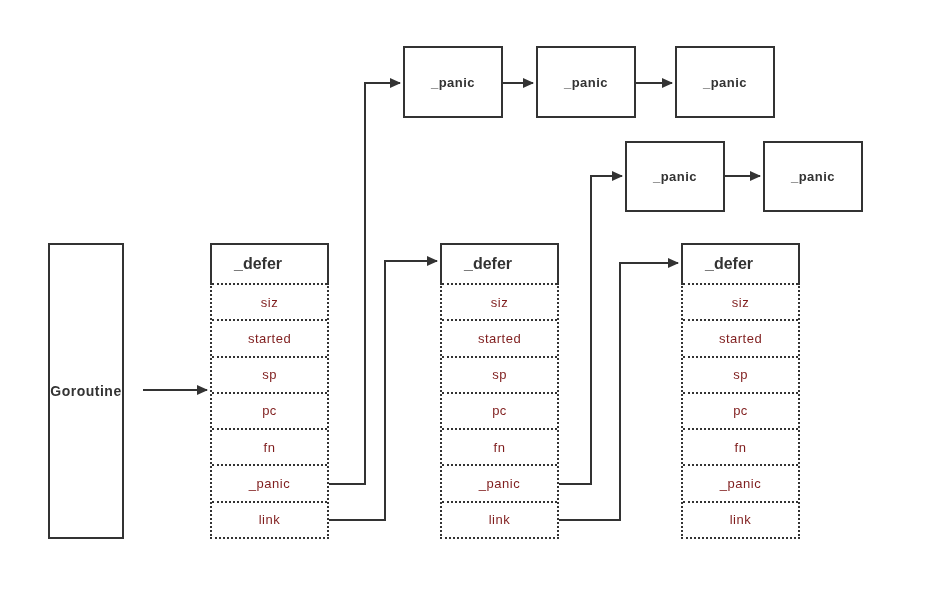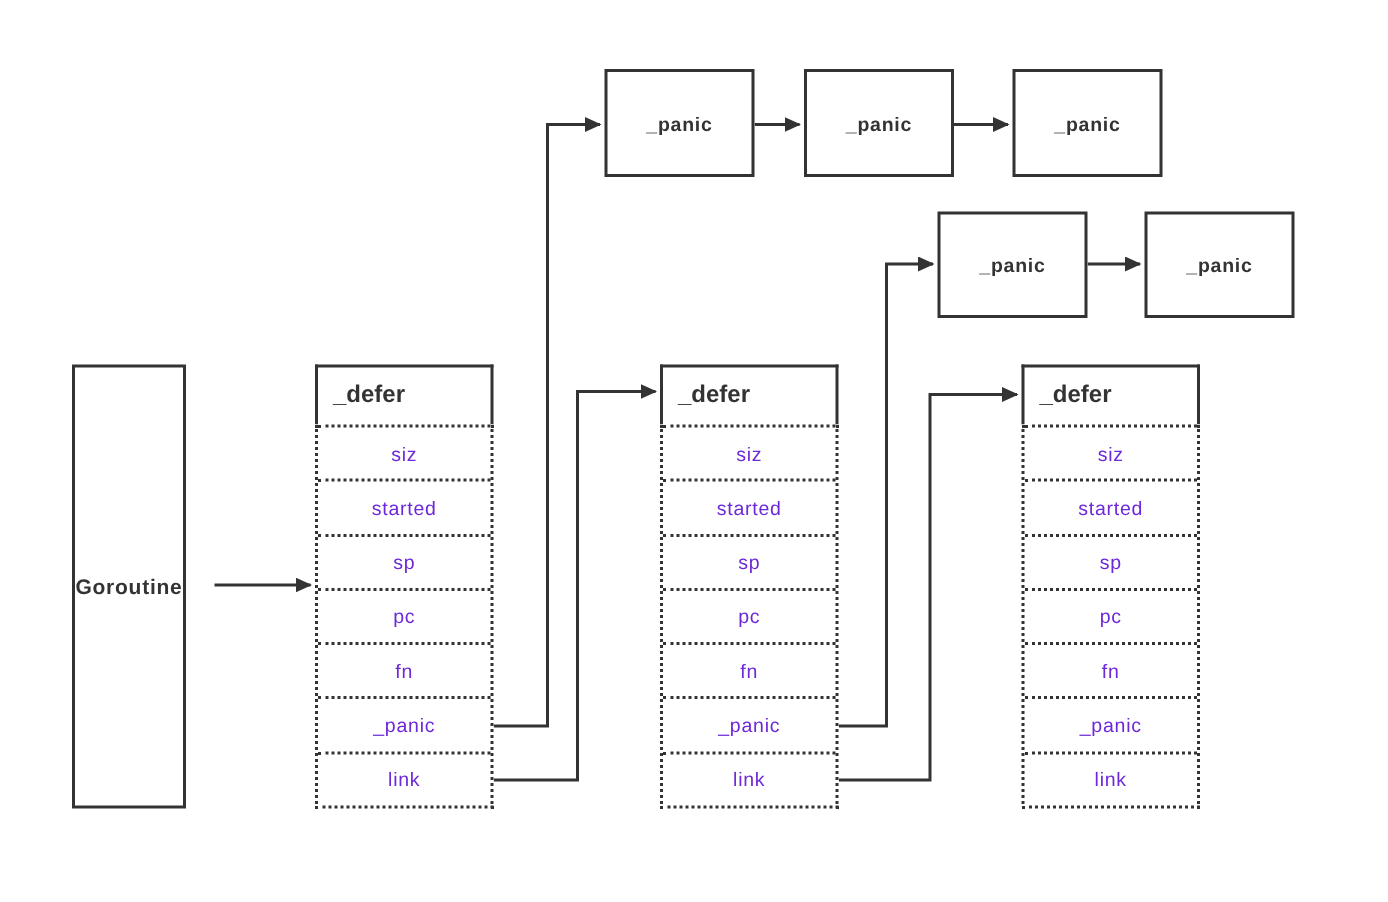--- a/index.html
+++ b/index.html
@@ -63,21 +63,21 @@
   .defer-1 { left: 210px; }
   .defer-2 { left: 440px; }
   .defer-3 { left: 681px; }
   .defer-header {
     box-sizing: border-box;
     height: 40px;
     border: 2px solid #333333;
     border-bottom: none;
     display: flex;
     align-items: center;
-    padding-left: 10px;
+    padding-left: 22px;
     font-weight: bold;
     font-size: 16px;
     color: #333333;
     background: #ffffff;
   }
   .defer-body {
     box-sizing: border-box;
     height: 256px;
     border-left: 2px dotted #333333;
     border-right: 2px dotted #333333;
@@ -86,21 +86,21 @@
     flex-direction: column;
     background: #ffffff;
   }
   .defer-row {
     flex: 1;
     border-top: 2px dotted #333333;
     display: flex;
     align-items: center;
     justify-content: center;
     font-size: 13px;
-    color: #6d28d9;
+    color: #7f1d1d;
     letter-spacing: 0.5px;
   }
 </style>
 </head>
 <body>
 
 <div class="canvas">
 
   <svg class="connectors" viewBox="0 0 925 601" xmlns="http://www.w3.org/2000/svg">
     <defs>

